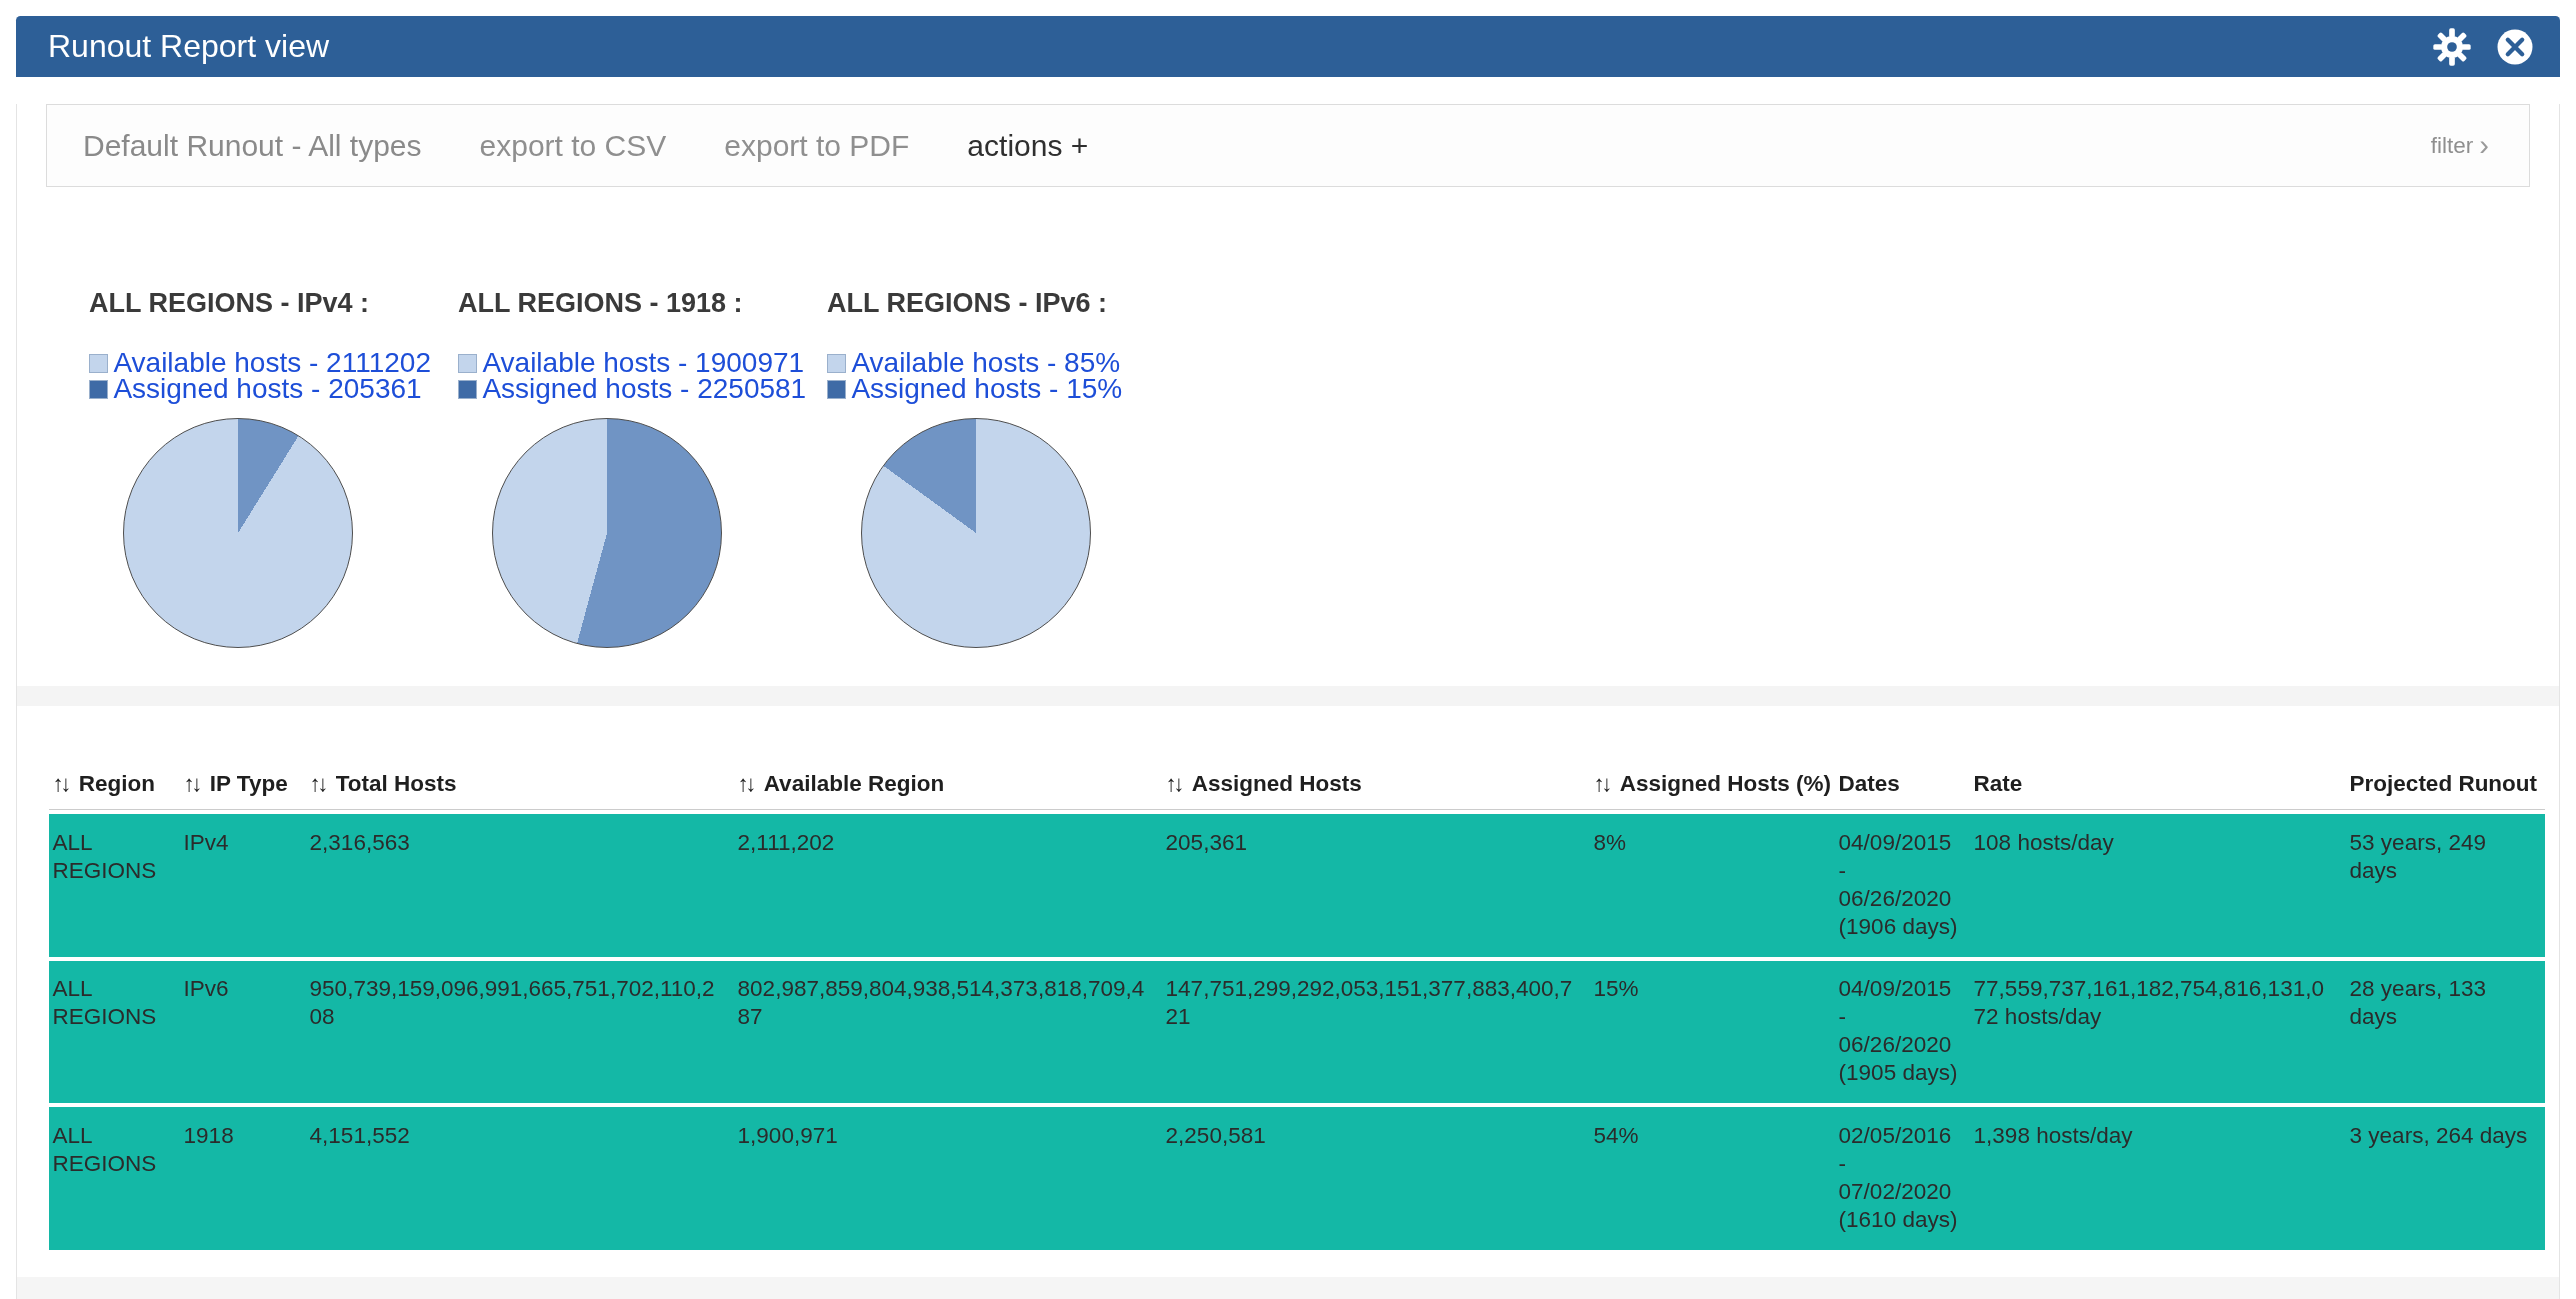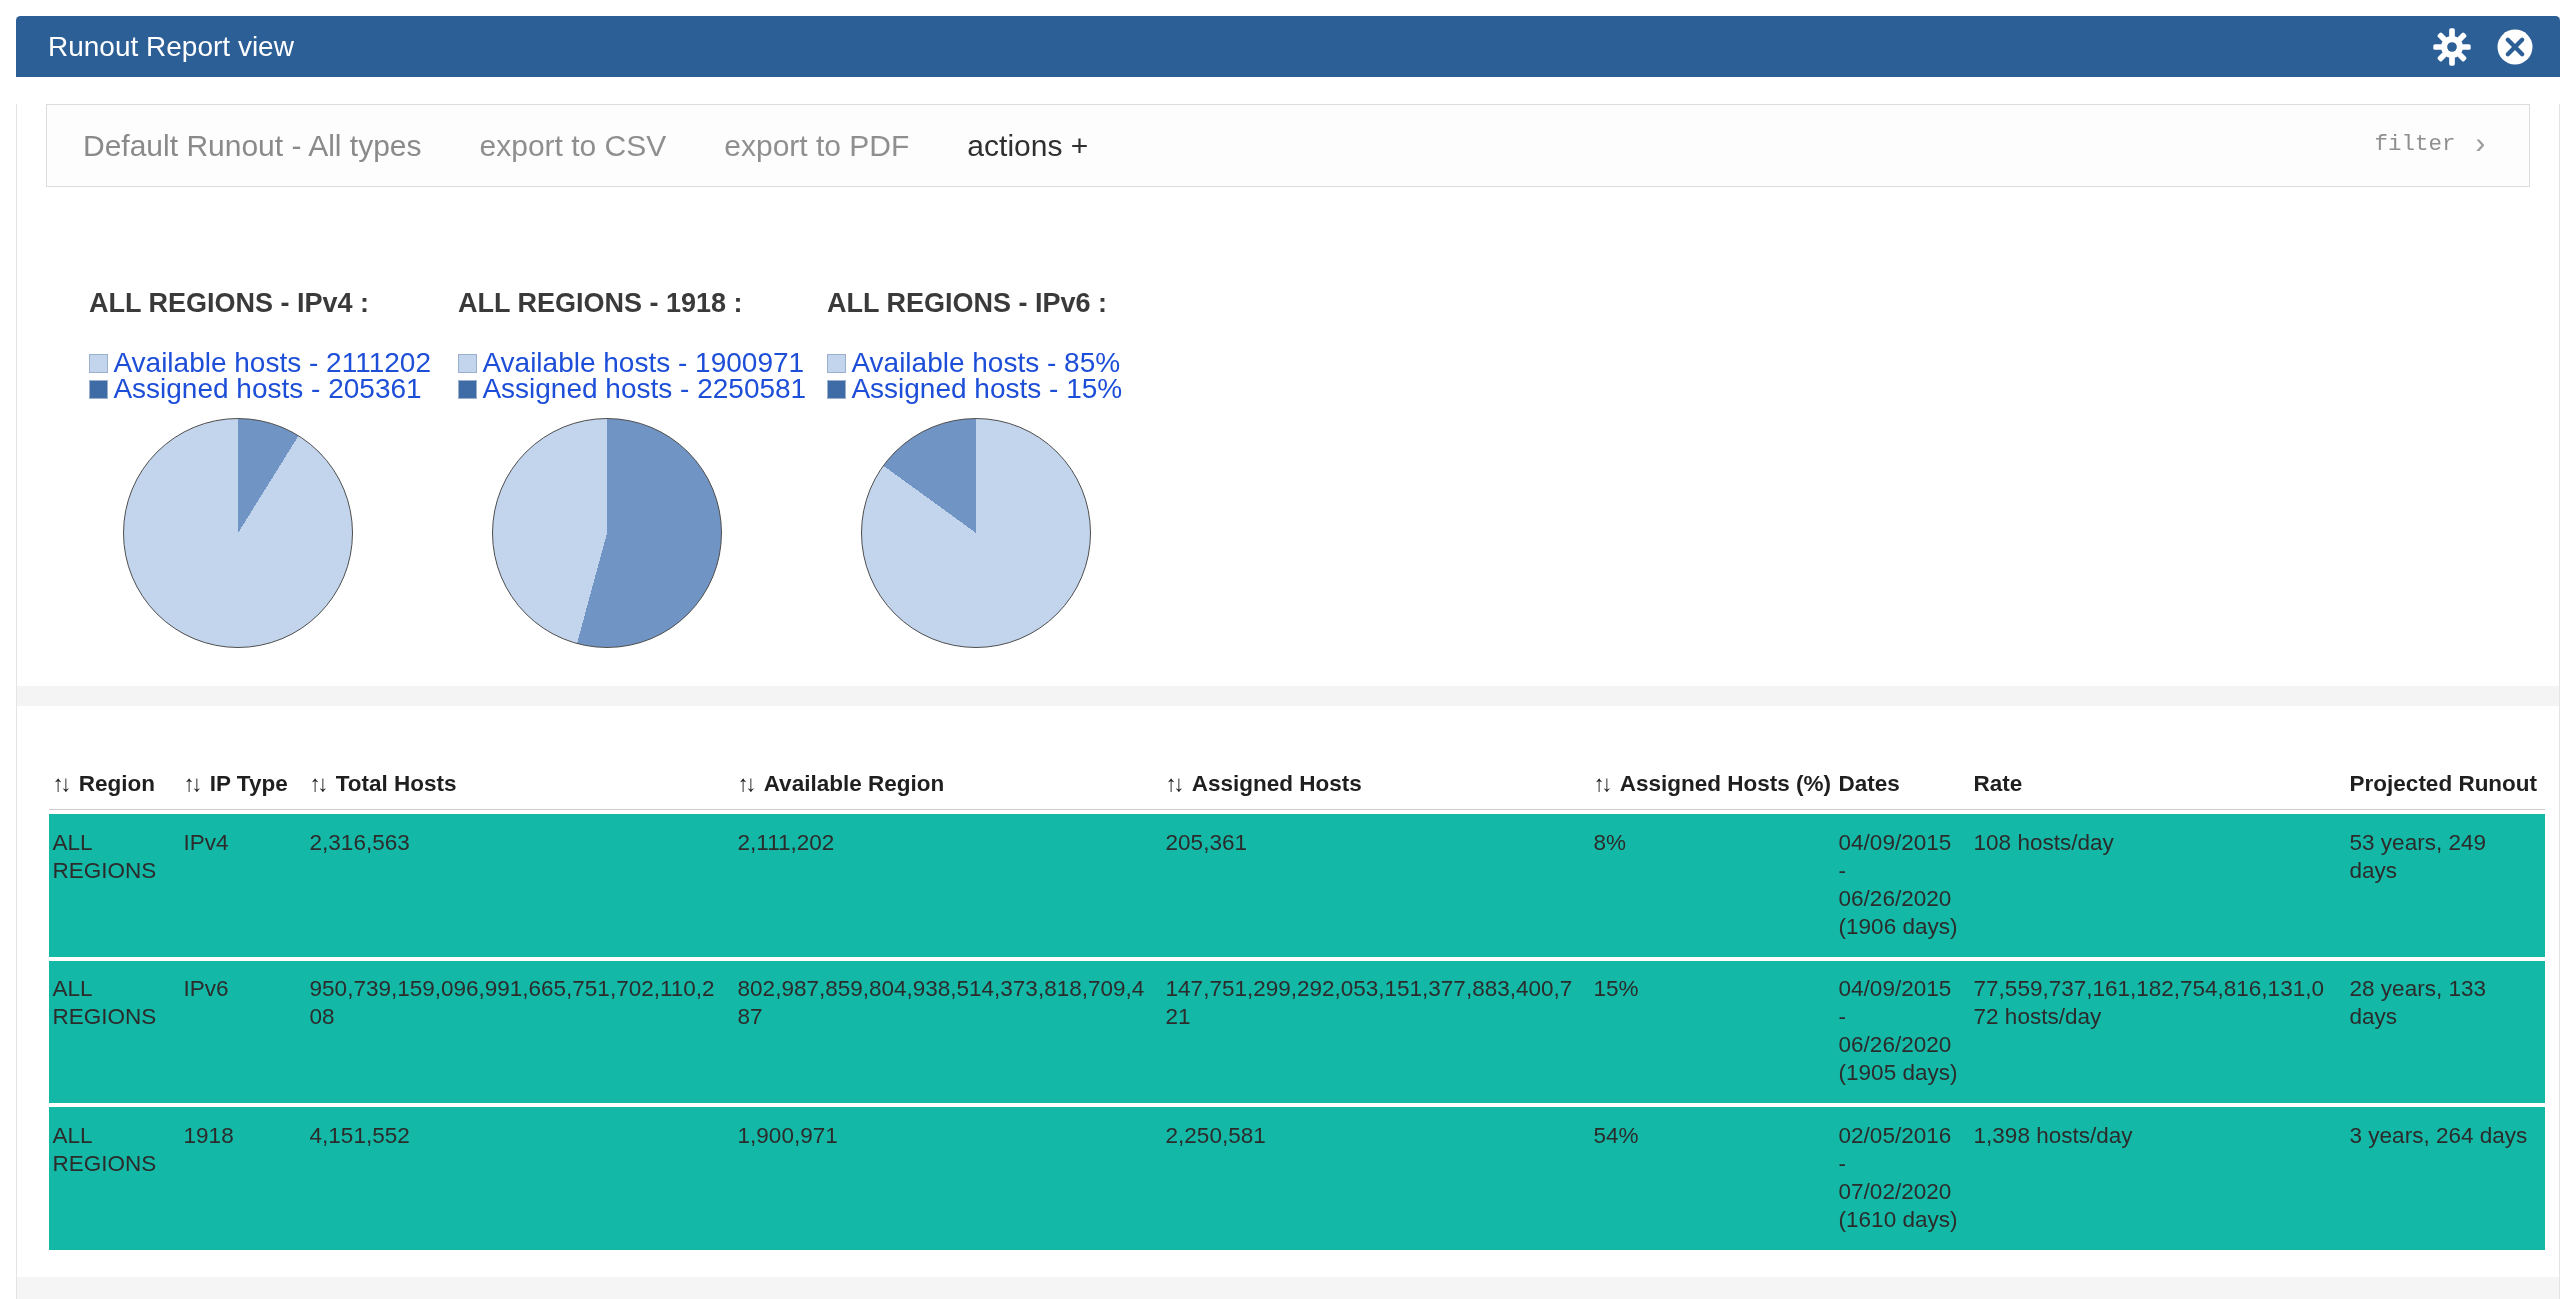--- a/index.html
+++ b/index.html
@@ -11,21 +11,21 @@
     color: #222;
   }
   .window { margin: 16px 16px 0 16px; }
   
   .titlebar {
     display: flex; align-items: center;
     height: 61px; padding: 0 25px 0 32px;
     background: #2d5f97;
     border-radius: 4.5px 4.5px 0 0;
   }
-  .titlebar .win-title { color: #ffffff; font-size: 28px; }
+  .titlebar .win-title { color: #ffffff; font-size: 32px; }
   .titlebar-icons { margin-left: auto; display: flex; align-items: center; gap: 23.4px; }
   .tb-icon { width: 40px; height: 40px; display: block; cursor: pointer; }
   
   .content {
     border: 0.9px solid #e4e4e4; border-top: none;
     background: #ffffff;
     padding-bottom: 7.2px;
     border-radius: 0 0 3.6px 3.6px;
   }
   
@@ -34,22 +34,22 @@
     height: 83px;
     border: 0.9px solid #dcdcdc;
     background: #fdfdfd;
     display: flex; align-items: center;
     padding: 0 40px 0 36px;
   }
   .report-title { font-size: 30px; color: #8a8a8a; }
   .tb-link { font-size: 30px; color: #8f8f8f; margin-left: 58px; cursor: pointer; }
   .tb-link.dark { color: #2f2f2f; }
   .filter-link {
-    margin-left: auto; display: flex; align-items: flex-start; gap: 16px;
-    font-size: 22.5px; color: #8f8f8f; cursor: pointer; font-family: Liberation Mono, monospace;
+    margin-left: auto; display: flex; align-items: center; gap: 6px;
+    font-size: 22.5px; color: #8f8f8f; cursor: pointer;
   }
   .filter-chevron { font-size: 29px; line-height: 1; color: #9a9a9a; }
   
   .charts { display: flex; padding: 101px 0 38px 72px; }
   .chart-block { width: 369px; }
   .chart-title { font-size: 27px; font-weight: bold; color: #3a3a3a; margin-bottom: 31px; }
   .legend-row { display: flex; align-items: center; height: 26px; }
   .swatch { width: 19px; height: 19px; display: inline-block; margin-right: 5.4px; border: 0.9px solid #9ab0cc; }
   .legend-label { font-size: 28px; color: #1d4ed8; }
   .pie {

